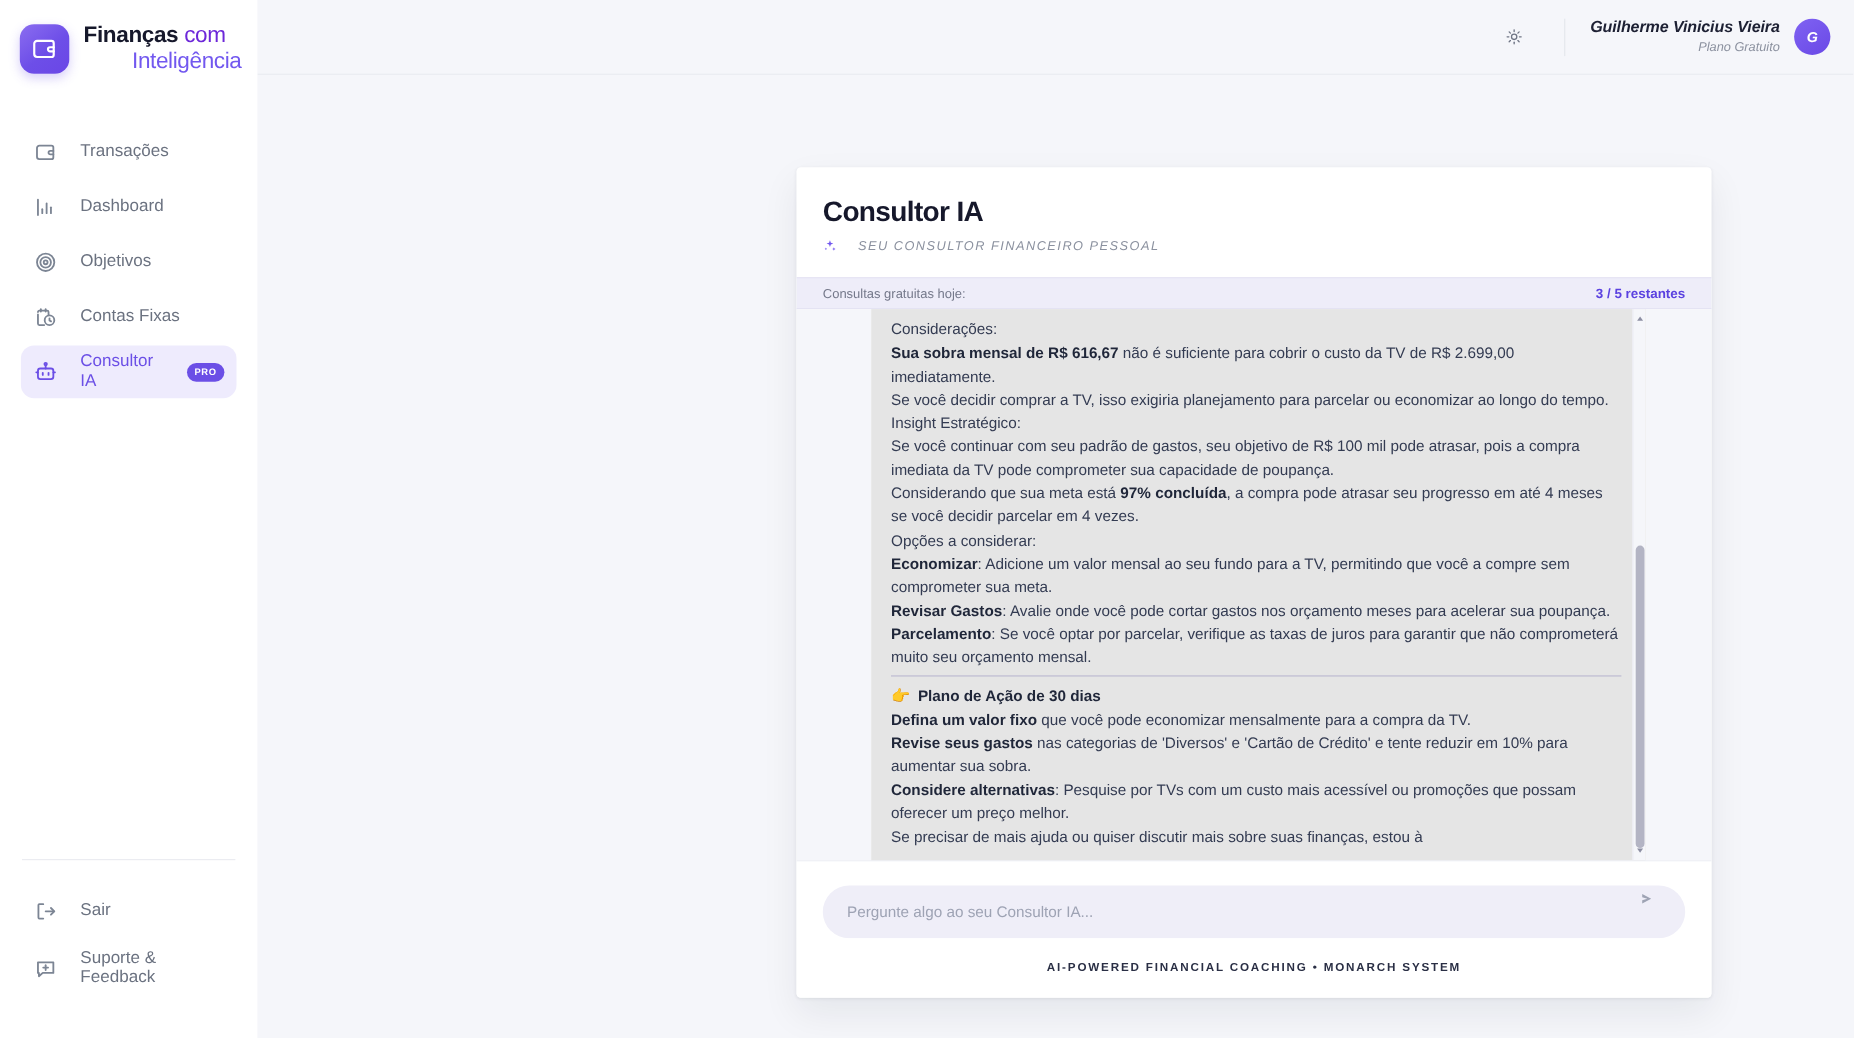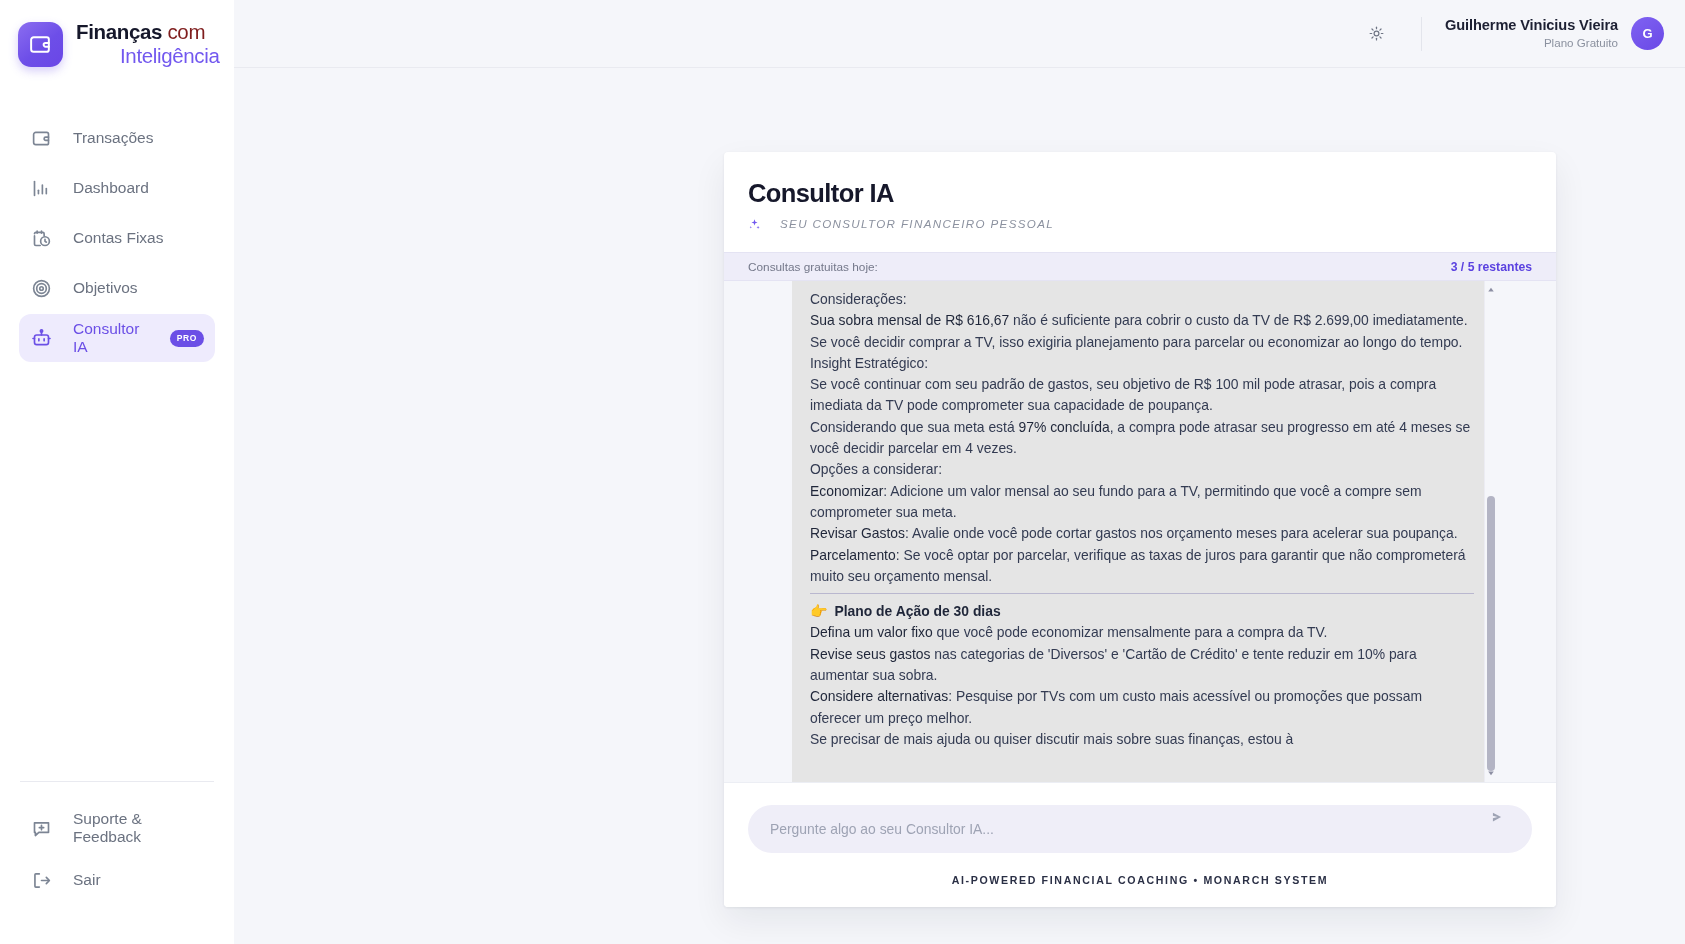--- a/index.html
+++ b/index.html
@@ -26,21 +26,21 @@
   .brand-logo {
     width: 45px; height: 45px; border-radius: 13px;
     background: linear-gradient(140deg, #8b6df0 0%, #6d4ee8 55%, #6a46e6 100%);
     display: flex; align-items: center; justify-content: center;
     flex: 0 0 45px;
     box-shadow: 0 4px 10px rgba(108,78,232,.28);
   }
   .brand-text { line-height: 1.18; }
   .brand-l1 { font-size: 20.5px; letter-spacing: -0.35px; }
   .brand-l1 b { color: #16182b; font-weight: 700; }
-  .brand-l1 span { color: #7f1d1d; font-weight: 400; }
+  .brand-l1 span { color: #6d28d9; font-weight: 400; }
   .brand-l2 { font-size: 20.5px; color: #7258ef; font-weight: 400; letter-spacing: -0.35px; margin-left: 44px; }
 
   #nav { margin-top: 46px; display: flex; flex-direction: column; gap: 2px; padding: 0 19px; }
   .nav-item {
     display: flex; align-items: center; gap: 20px;
     height: 48px; padding: 0 11px;
     border-radius: 12px;
     color: #6b7280; font-size: 15.5px;
     cursor: pointer;
     position: relative;
@@ -60,20 +60,21 @@
   #nav-bottom { display: flex; flex-direction: column; gap: 4px; padding: 0 19px 40px 19px; }
 
   
   #main { flex: 1 1 auto; display: flex; flex-direction: column; min-width: 0; background: #f5f6fa; }
   #topbar {
     height: 68px; flex: 0 0 68px;
     display: flex; align-items: center; justify-content: flex-end;
     padding-right: 21px; gap: 4px;
     border-bottom: 1px solid #e9eaf0;
     background: #f5f6fa;
+    font-style: italic;
   }
   #theme-toggle {
     width: 34px; height: 34px; display:flex; align-items:center; justify-content:center;
     cursor: pointer; margin-right: 24px;
   }
   #topbar-sep { width: 1px; height: 34px; background: #e3e5ec; margin-right: 19px; }
   #user-block { display: flex; align-items: center; gap: 13px; }
   #user-meta { text-align: right; line-height: 1.3; }
   #user-name { font-size: 14.6px; color: #1d2033; font-weight: 600; letter-spacing: -.1px; }
   #user-plan { font-size: 11.6px; color: #8b919f; }
@@ -121,21 +122,21 @@
   #chat-scroll {
     flex: 1 1 auto; min-width: 0;
     background: #e5e5e5;
     overflow: hidden;
     position: relative;
     padding: 8px 22px 0 18px;
   }
   #chat-gutter-right { width: 60px; flex: 0 0 60px; background: #f5f6fa; }
   #msg { font-size: 13.9px; line-height: 21.3px; color: #333b52; }
   #msg p { margin: 0; }
-  #msg b { font-weight: 400; color: #1f2639; }
+  #msg b { font-weight: 700; color: #1f2639; }
   #msg .hr { height: 1px; background: #b9b7cf; margin: 6px 0 7px 0; }
   #msg .plan-head { font-weight: 700; color: #1f2639; display: flex; align-items: baseline; gap: 7px; }
   #msg .emoji { font-size: 14px; }
 
   
   #sb-track {
     position: absolute; right: 0; top: 0; width: 12px; height: 100%;
     background: #f5f6fa; border-left: 1px solid #ececf3;
   }
   #sb-up, #sb-down {
@@ -223,40 +224,40 @@
               <path d="M13 8v10"></path>
               <path d="M17.5 12v6"></path>
           </svg>
         </span>
         <span>Dashboard</span>
       </div>
 
       <div class="nav-item">
         <span class="ico">
           <svg width="21" height="21" viewBox="0 0 24 24" fill="none" stroke-width="1.9" stroke-linecap="round" stroke-linejoin="round">
+            <circle cx="12" cy="12" r="9"></circle>
+              <circle cx="12" cy="12" r="5.5"></circle>
+              <circle cx="12" cy="12" r="2"></circle>
+          </svg>
+        </span>
+        <span>Objetivos</span>
+      </div>
+
+      <div class="nav-item">
+        <span class="ico">
+          <svg width="21" height="21" viewBox="0 0 24 24" fill="none" stroke-width="1.9" stroke-linecap="round" stroke-linejoin="round">
             <path d="M4 6.5A1.5 1.5 0 0 1 5.5 5h8A1.5 1.5 0 0 1 15 6.5V9"></path>
             <path d="M4 9v9.5A1.5 1.5 0 0 0 5.5 20h5"></path>
             <path d="M7 3.5V6"></path>
               <path d="M12 3.5V6"></path>
             <circle cx="16" cy="15" r="5"></circle>
               <path d="M16 13v2.2l1.6 1"></path>
           </svg>
         </span>
         <span>Contas Fixas</span>
-      </div>
-
-      <div class="nav-item">
-        <span class="ico">
-          <svg width="21" height="21" viewBox="0 0 24 24" fill="none" stroke-width="1.9" stroke-linecap="round" stroke-linejoin="round">
-            <circle cx="12" cy="12" r="9"></circle>
-              <circle cx="12" cy="12" r="5.5"></circle>
-              <circle cx="12" cy="12" r="2"></circle>
-          </svg>
-        </span>
-        <span>Objetivos</span>
       </div>
 
       <div class="nav-item active">
         <span class="ico">
           <svg width="21" height="21" viewBox="0 0 24 24" fill="none" stroke-width="1.9" stroke-linecap="round" stroke-linejoin="round">
             <rect x="4" y="8" width="16" height="11" rx="2.5"></rect>
             <path d="M12 4.5V8"></path>
               <circle cx="12" cy="3.4" r="1.3"></circle>
             <path d="M9 12.5v2.2"></path>
               <path d="M15 12.5v2.2"></path>
@@ -270,36 +271,36 @@
 
     </nav>
 
     <div id="nav-spacer"></div>
     <div id="sidebar-divider"></div>
 
     <div id="nav-bottom">
       <div class="nav-item">
         <span class="ico">
           <svg width="21" height="21" viewBox="0 0 24 24" fill="none" stroke-width="1.9" stroke-linecap="round" stroke-linejoin="round">
+            <path d="M9.5 4.5H5.5A1 1 0 0 0 4.5 5.5v13a1 1 0 0 0 1 1h4"></path>
+            <path d="M12 12h8.5"></path>
+              <path d="M17.5 8.5 21 12l-3.5 3.5"></path>
+          </svg>
+        </span>
+        <span>Sair</span>
+      </div>
+      <div class="nav-item">
+        <span class="ico">
+          <svg width="21" height="21" viewBox="0 0 24 24" fill="none" stroke-width="1.9" stroke-linecap="round" stroke-linejoin="round">
             <path d="M4 5.5h16v11H9l-4 3.5v-3.5H4z"></path>
             <path d="M12 8.5v5"></path>
               <path d="M9.5 11h5"></path>
           </svg>
         </span>
         <span>Suporte &amp; Feedback</span>
-      </div>
-      <div class="nav-item">
-        <span class="ico">
-          <svg width="21" height="21" viewBox="0 0 24 24" fill="none" stroke-width="1.9" stroke-linecap="round" stroke-linejoin="round">
-            <path d="M9.5 4.5H5.5A1 1 0 0 0 4.5 5.5v13a1 1 0 0 0 1 1h4"></path>
-            <path d="M12 12h8.5"></path>
-              <path d="M17.5 8.5 21 12l-3.5 3.5"></path>
-          </svg>
-        </span>
-        <span>Sair</span>
       </div>
     </div>
 
   </aside>
 
   <div id="main">
 
     <header id="topbar">
       <div id="theme-toggle">
         <svg width="17" height="17" viewBox="0 0 24 24" fill="none" stroke="#6f7585" stroke-width="1.7" stroke-linecap="round">

